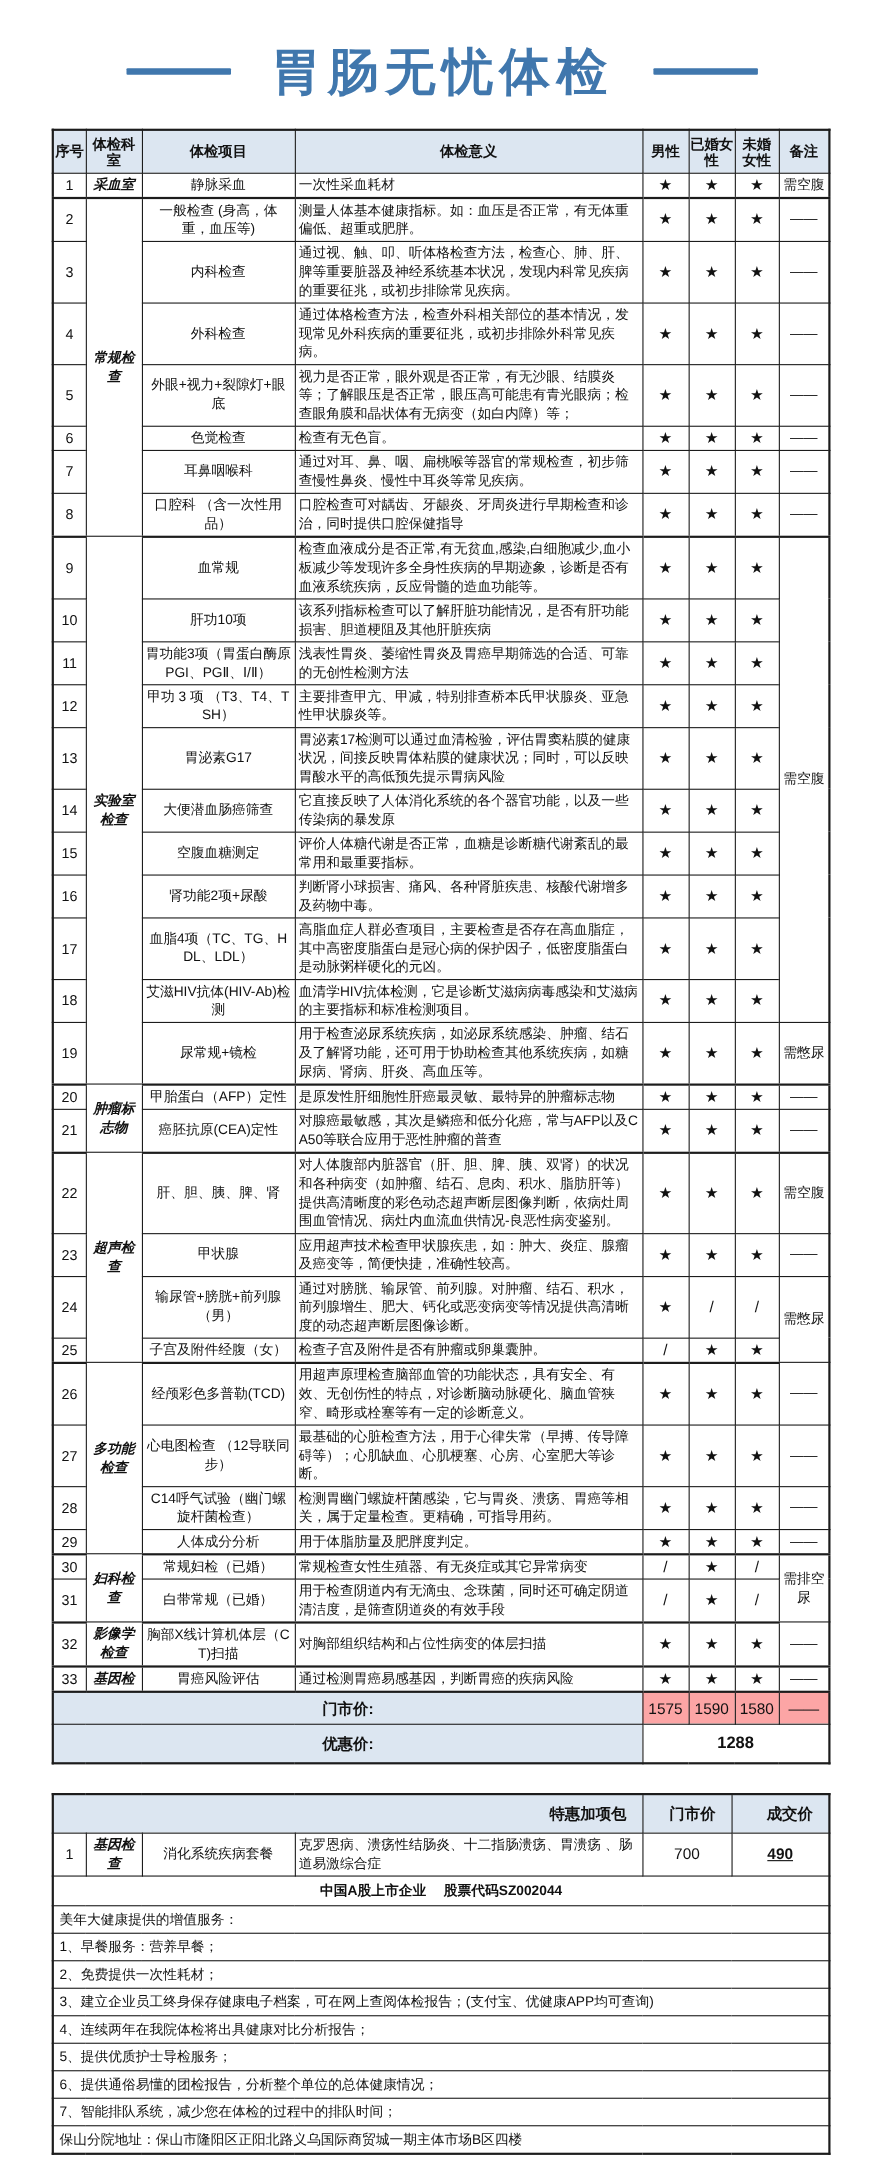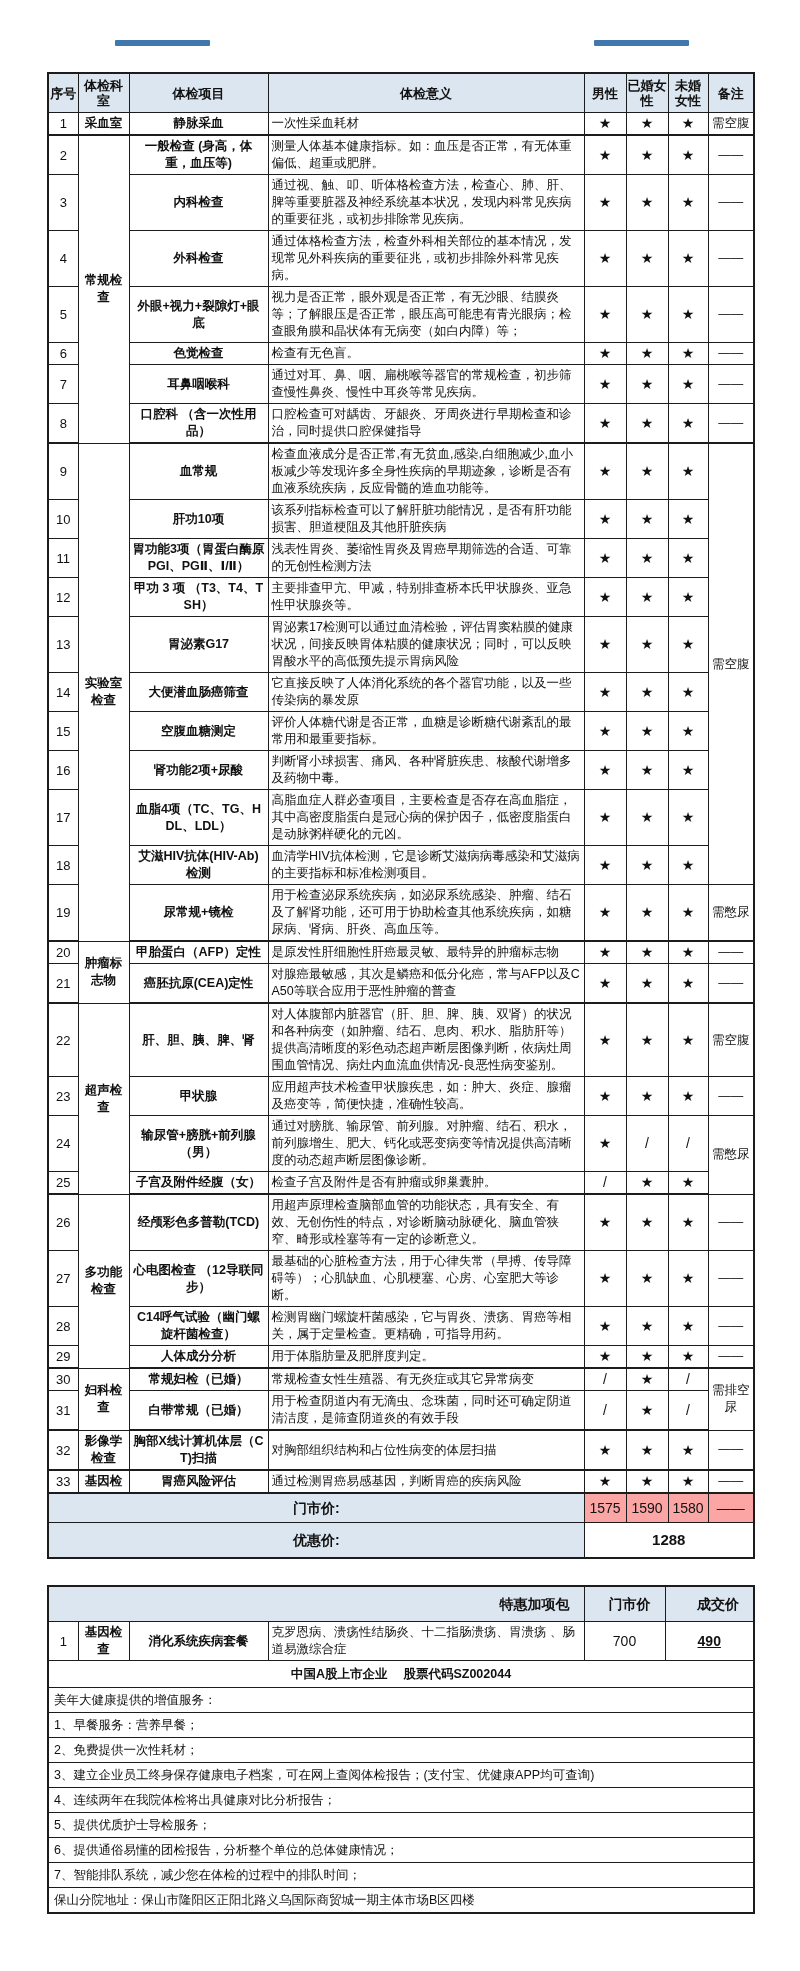--- a/index.html
+++ b/index.html
@@ -24,22 +24,22 @@
     border:1px solid #1c1c1c;
     font-size:12.5px;line-height:17px;padding:2px 3px;
     vertical-align:middle;word-break:break-all;
   }
   table.outer{border:2px solid #1c1c1c;}
   thead th{
     background:#dce6f1;font-weight:bold;text-align:center;
     font-size:13px;line-height:15px;padding:4px 1px;
   }
   td.num{text-align:center;font-size:13px;}
-  td.dept{text-align:center;font-weight:bold;font-size:12.5px;padding:2px 1px;}
-  td.item{text-align:center;font-weight:bold;margin-left:19px;}
+  td.dept{text-align:center;font-weight:bold;font-size:12.5px;padding:2px 1px;font-style:italic;}
+  td.item{text-align:center;font-weight:normal;margin-left:19px;}
   td.desc{text-align:left;}
   td.mark{text-align:center;font-size:14px;padding:0;}
   td.note{text-align:center;padding:2px 0;font-size:12.5px;}
   tr.group-end > td{border-bottom-width:2px;}
   tr.price-row td{
     background:#dce6f1;font-weight:bold;text-align:center;
     font-size:14px;line-height:20px;padding:4px 2px;border-top-width:2px;
   }
   tr.price-row td.pv{background:#fca5a5;font-weight:normal;margin-left:22px;}
   tr.discount-row td{
@@ -56,20 +56,21 @@
   td.company{text-align:center;font-weight:bold;padding:5px 2px;line-height:16px;}
   td.service{text-align:left;padding:4px 5px;line-height:16px;font-size:12.5px;}
   td.addon-price{text-align:center;font-size:14px;}
   td.addon-deal{text-align:center;font-size:14px;font-weight:bold;text-decoration:underline;}
 </style>
 </head>
 <body>
 
 <div class="title-band">
   <div class="title-dash"></div>
+  <div class="page-title">胃肠无忧体检</div>
   <div class="title-dash"></div>
 </div>
 
 <table class="outer" id="main-table">
   <colgroup>
     <col style="width:30px">
       <col style="width:51px">
       <col style="width:139px">
       <col style="width:316px">
     <col style="width:42px">

